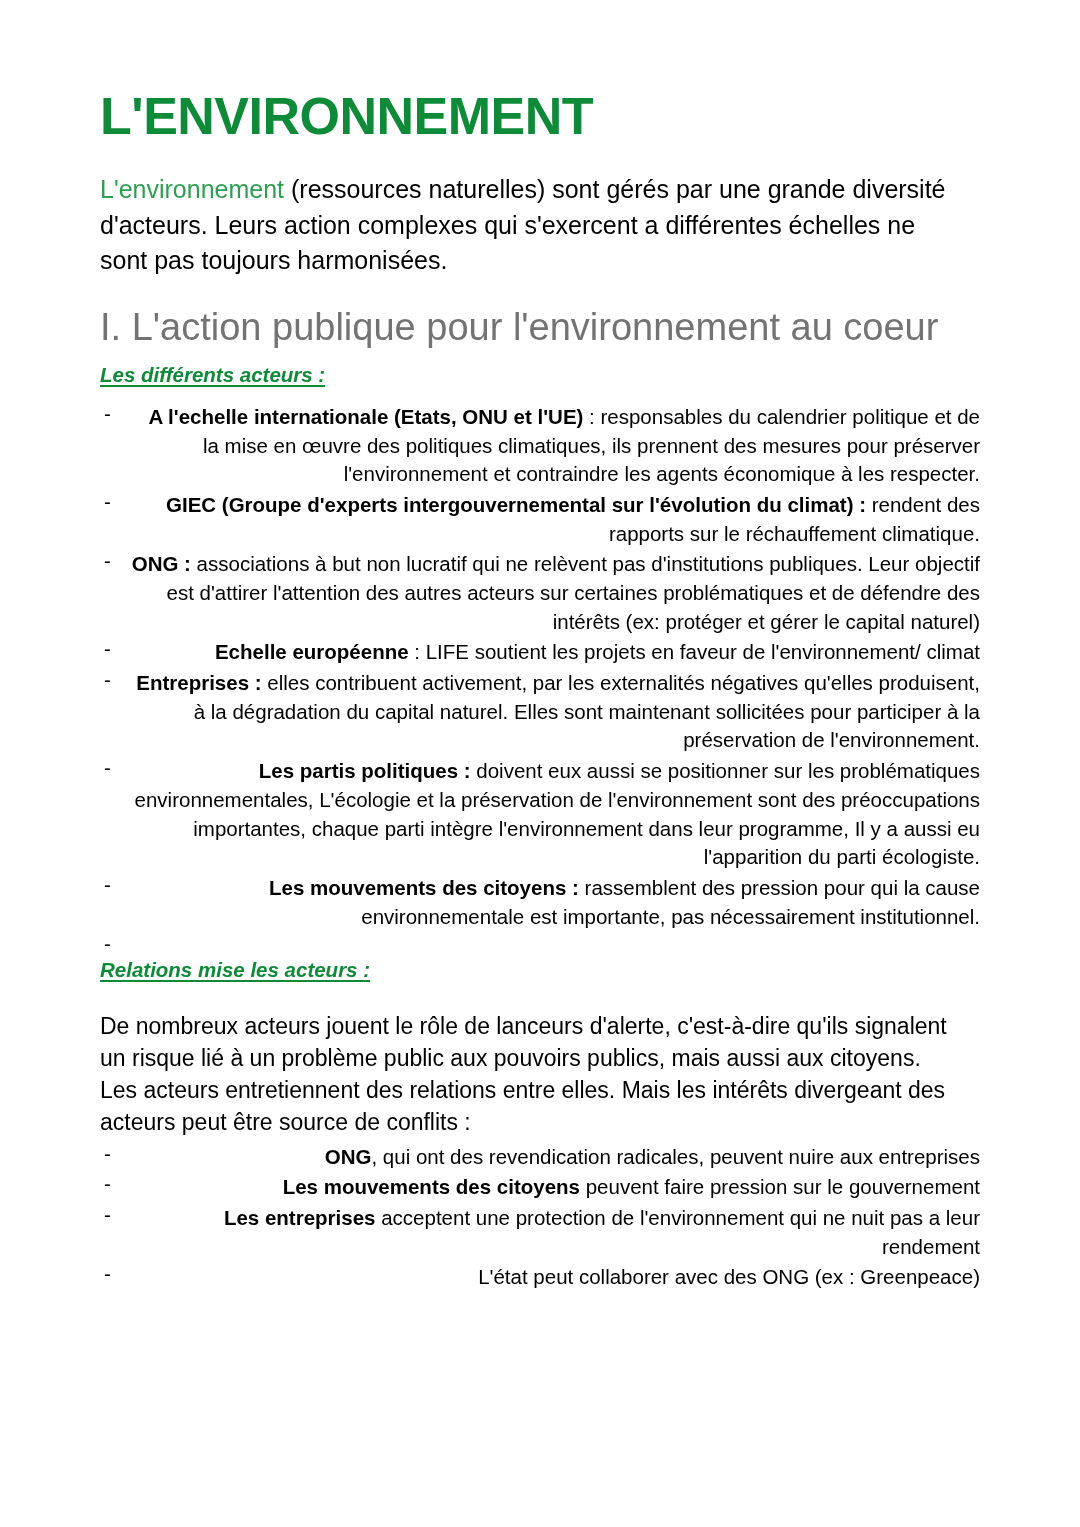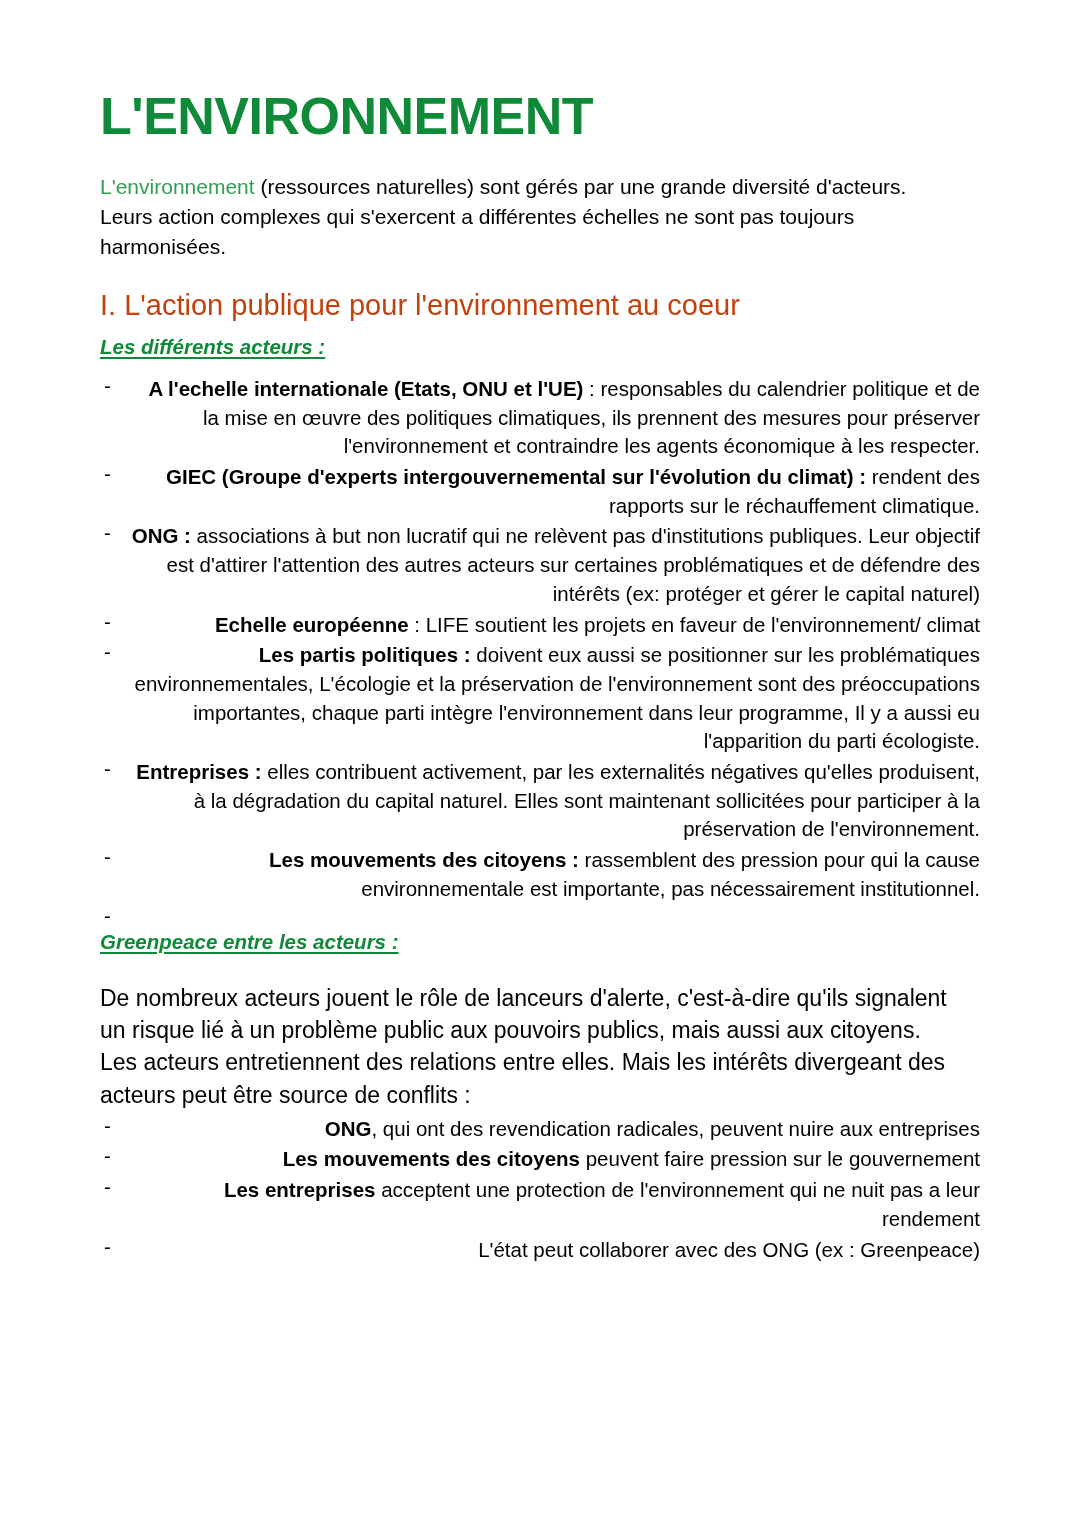--- a/index.html
+++ b/index.html
@@ -23,33 +23,33 @@
   }
   .doc-title {
     font-size: 52px;
     line-height: 1.08;
     font-weight: 700;
     color: #0e8a38;
     margin: 0 0 28px 0;
     letter-spacing: -0.5px;
   }
   .intro {
-    font-size: 21px;
+    font-size: 25px;
     line-height: 1.42;
     margin: 0 0 26px 0;
     max-width: 860px;
   }
   .intro .lead-term {
     color: #2e9e52;
   }
   .section-heading {
-    font-size: 29px;
+    font-size: 38px;
     line-height: 1.2;
     font-weight: 400;
-    color: #c2410c;
+    color: #737373;
     margin: 0 0 12px 0;
   }
   .sub-heading {
     font-size: 20.5px;
     line-height: 1.3;
     font-weight: 700;
     color: #0e8a38;
     text-decoration: underline;
     text-underline-offset: 3px;
     margin: 0;
@@ -108,27 +108,27 @@
 
   <h2 class="section-heading">I. L'action publique pour l'environnement au coeur</h2>
 
   <h3 class="sub-heading">Les différents acteurs :</h3>
 
   <ul class="dash-list">
     <li><span class="term">A l'echelle internationale (Etats, ONU et l'UE)</span><span> : responsables du calendrier politique et de la mise en œuvre des politiques climatiques, ils prennent des mesures pour préserver l'environnement et contraindre les agents économique à les respecter.</span></li>
     <li><span class="term">GIEC (Groupe d'experts intergouvernemental sur l'évolution du climat) :</span><span> rendent des rapports sur le réchauffement climatique.</span></li>
     <li><span class="term">ONG :</span><span> associations à but non lucratif qui ne relèvent pas d'institutions publiques. Leur objectif est d'attirer l'attention des autres acteurs sur certaines problématiques et de défendre des intérêts (ex: protéger et gérer le capital naturel)</span></li>
     <li><span class="term">Echelle européenne</span><span> : LIFE soutient les projets en faveur de l'environnement/ climat</span></li>
+    <li><span class="term">Entreprises :</span><span> elles contribuent activement, par les externalités négatives qu'elles produisent, à la dégradation du capital naturel. Elles sont maintenant sollicitées pour participer à la préservation de l'environnement.</span></li>
     <li><span class="term">Les partis politiques :</span><span> doivent eux aussi se positionner sur les problématiques environnementales, L'écologie et la préservation de l'environnement sont des préoccupations importantes, chaque parti intègre l'environnement dans leur programme, Il y a aussi eu l'apparition du parti écologiste.</span></li>
-    <li><span class="term">Entreprises :</span><span> elles contribuent activement, par les externalités négatives qu'elles produisent, à la dégradation du capital naturel. Elles sont maintenant sollicitées pour participer à la préservation de l'environnement.</span></li>
     <li><span class="term">Les mouvements des citoyens :</span><span> rassemblent des pression pour qui la cause environnementale est importante, pas nécessairement institutionnel.</span></li>
     <li class="empty-item"><span class="term"></span><span></span></li>
   </ul>
 
-  <h3 class="sub-heading spaced-top">Greenpeace entre les acteurs :</h3>
+  <h3 class="sub-heading spaced-top">Relations mise les acteurs :</h3>
 
   <p class="body-para">De nombreux acteurs jouent le rôle de lanceurs d'alerte, c'est-à-dire qu'ils signalent un risque lié à un problème public aux pouvoirs publics, mais aussi aux citoyens. Les acteurs entretiennent des relations entre elles. Mais les intérêts divergeant des acteurs peut être source de conflits :</p>
 
   <ul class="dash-list tight">
     <li><span class="term">ONG</span><span>, qui ont des revendication radicales, peuvent nuire aux entreprises</span></li>
     <li><span class="term">Les mouvements des citoyens</span><span> peuvent faire pression sur le gouvernement</span></li>
     <li><span class="term">Les entreprises</span><span> acceptent une protection de l'environnement qui ne nuit pas a leur rendement</span></li>
     <li><span class="term"></span><span>L'état peut collaborer avec des ONG (ex : Greenpeace)</span></li>
   </ul>
 

